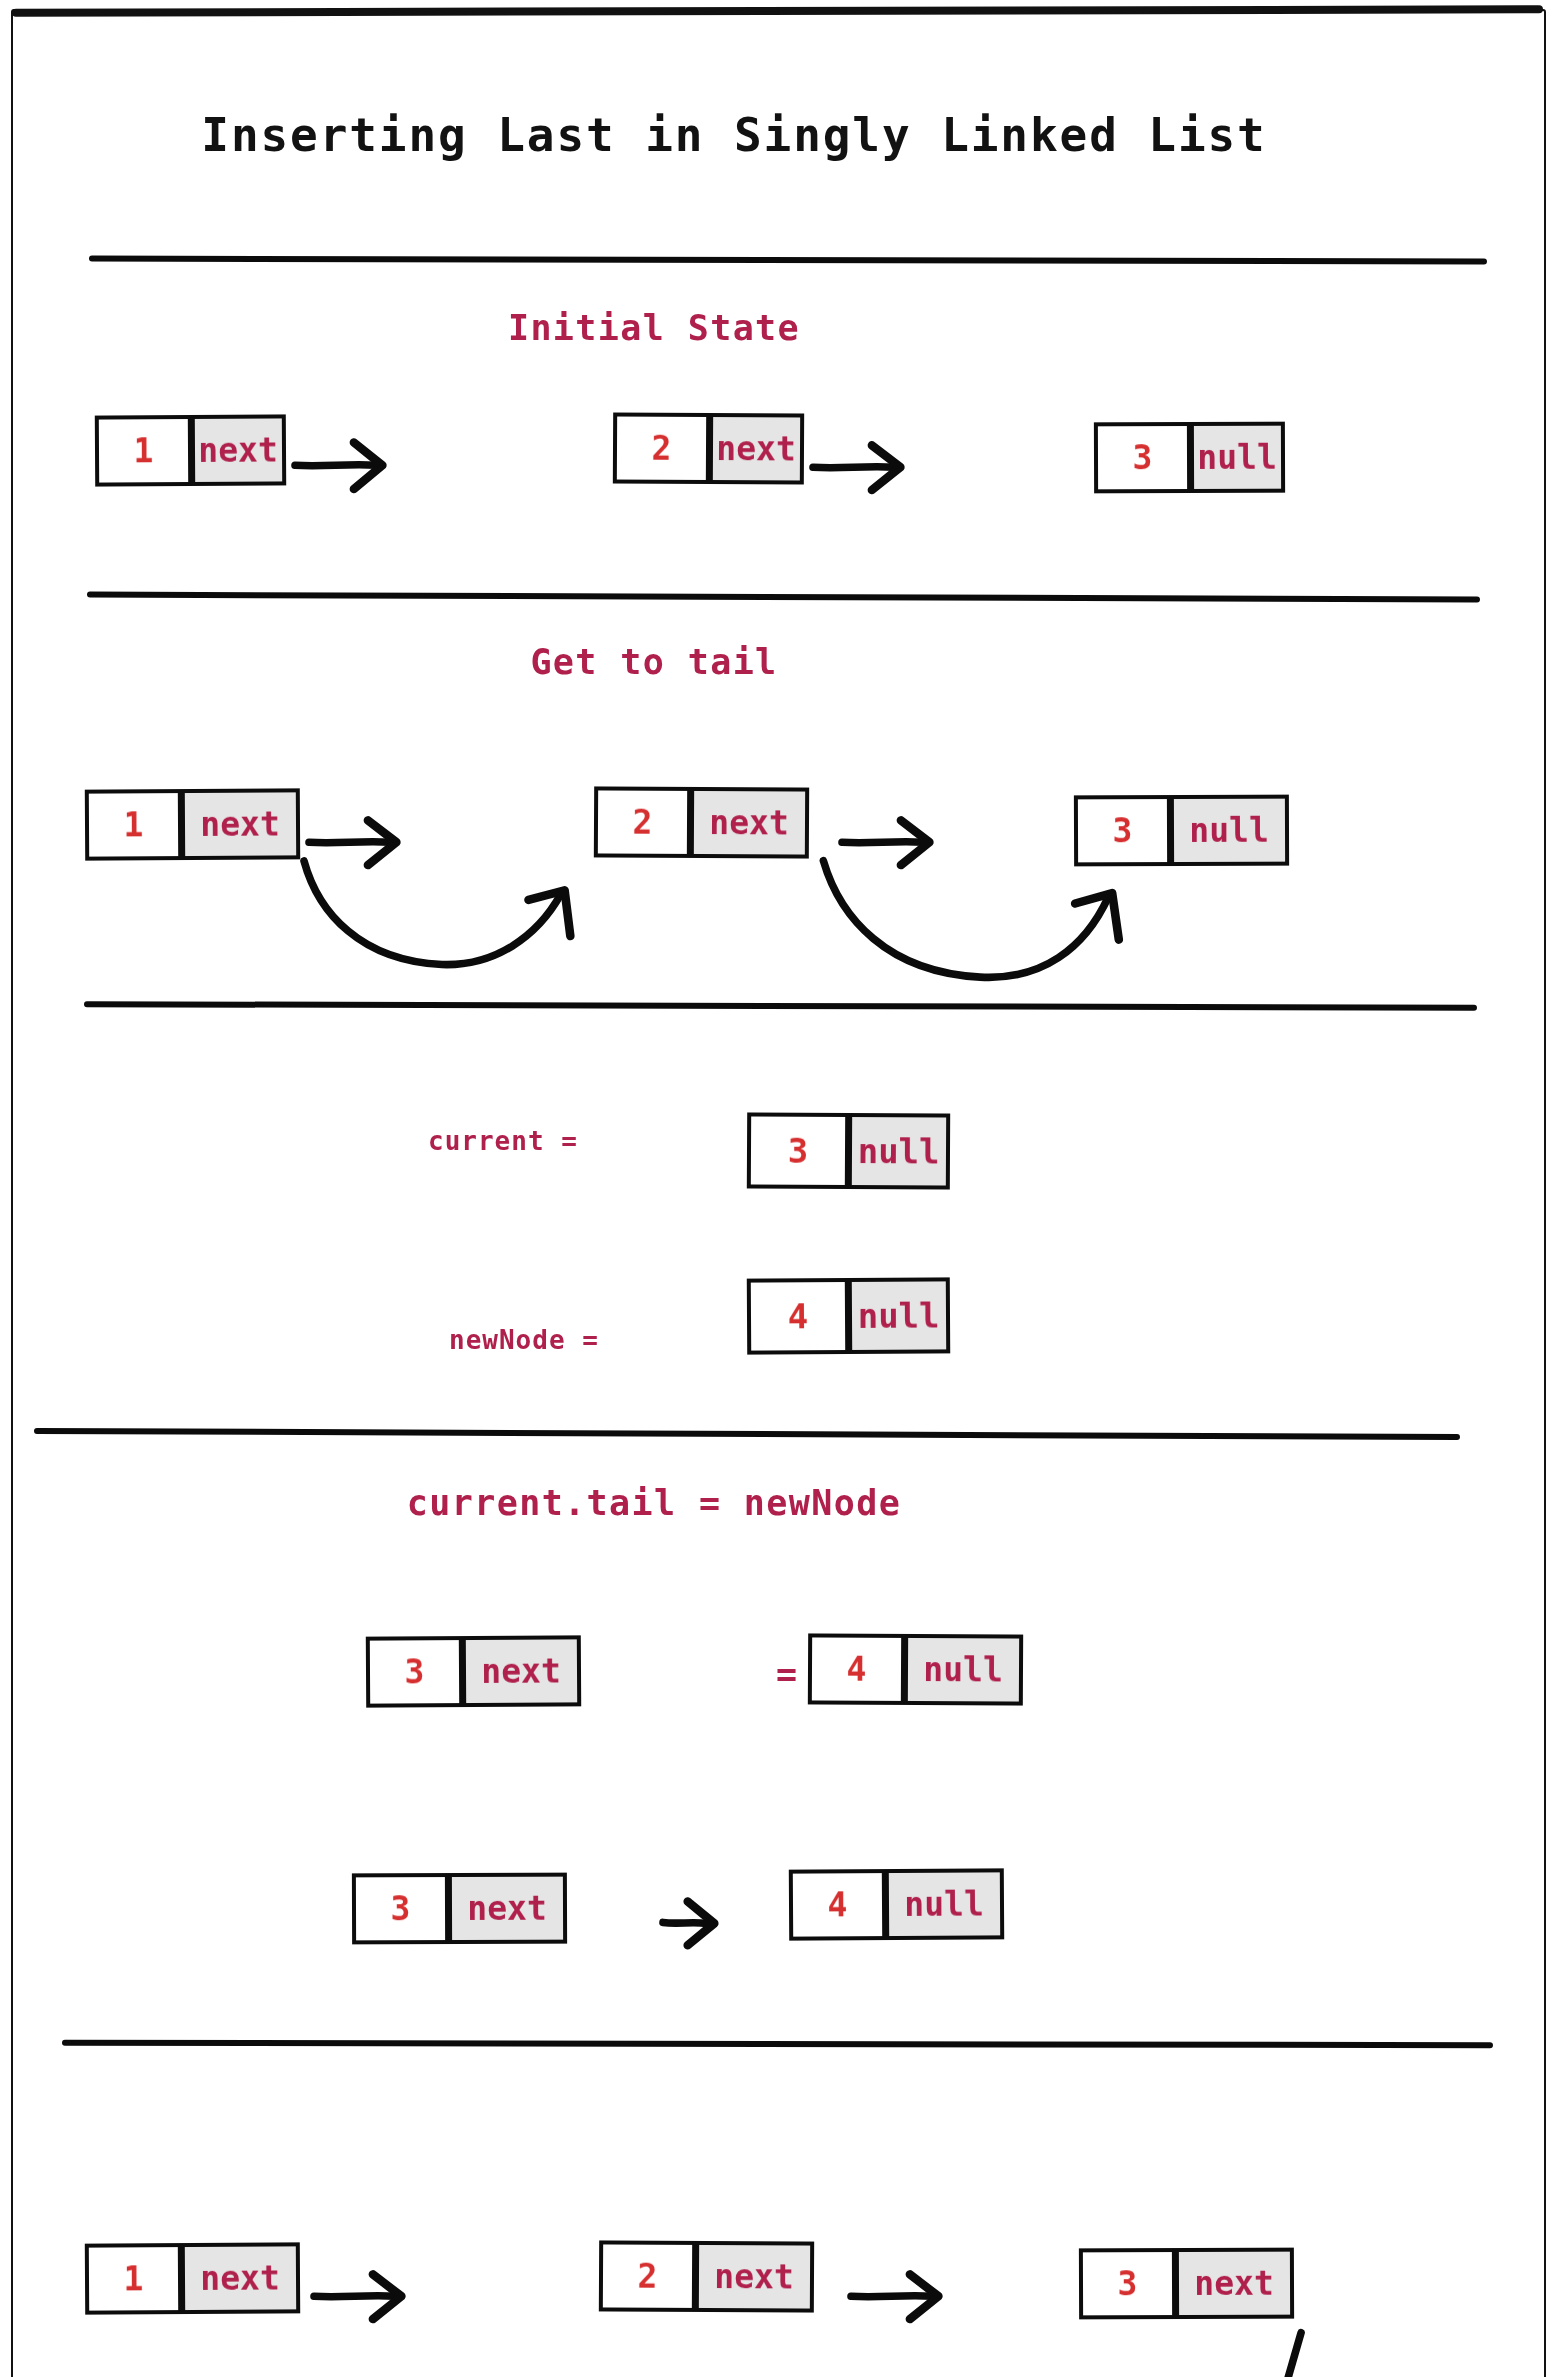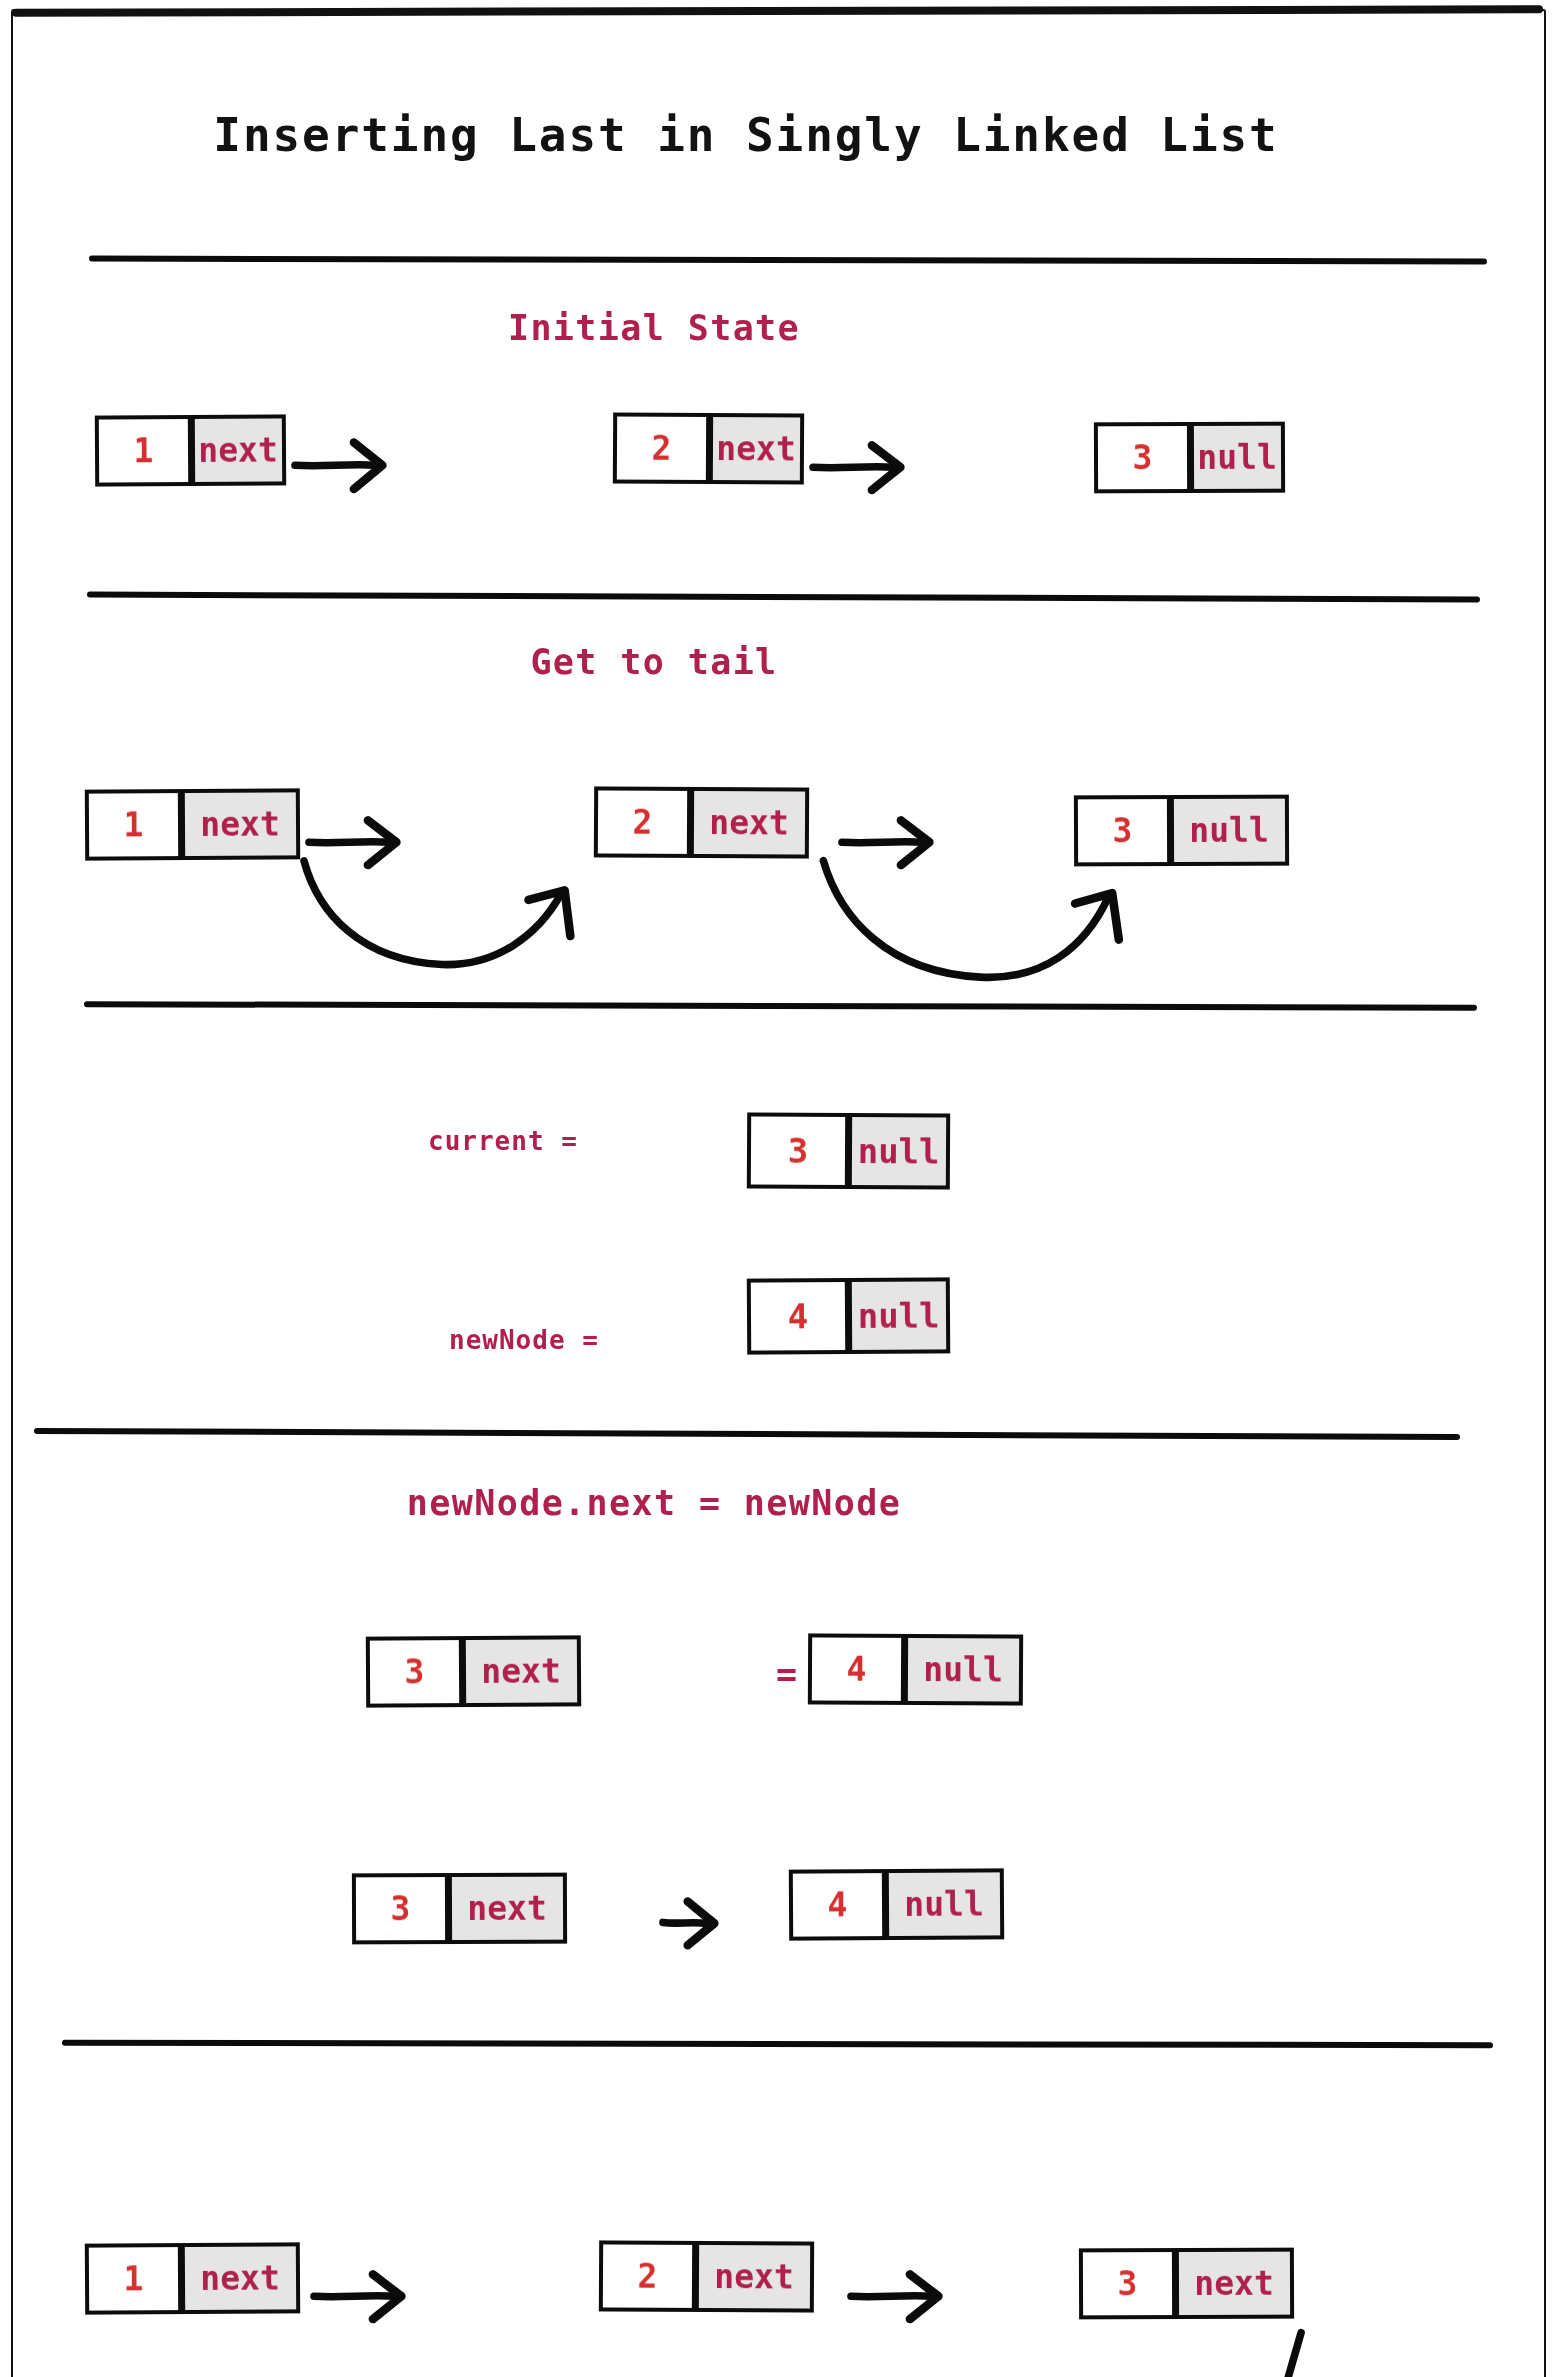--- a/index.html
+++ b/index.html
@@ -36,21 +36,21 @@
     width: 1531px;
     height: 8px;
     background: #111111;
     border-radius: 4.3px;
     transform: rotate(-0.13deg);
   }
 
   
   .title {
     position: absolute;
-    left: 12px;
+    left: 0;
     top: 108px;
     width: 1468px;
     text-align: center;
     font-size: 46px;
     font-weight: 700;
     letter-spacing: 1.9px;
     color: #121212;
     font-family: "DejaVu Sans Mono", monospace;
   }
 
@@ -244,21 +244,21 @@
   </div>
 
   <div class="var-label" style="left:449px; top:1290px;margin-top:35px;">newNode =</div>
   <div class="node n-mid sk1" style="left:747px; top:1278px;">
     <div class="cell cell-value">4</div>
     <div class="cell cell-ptr">null</div>
   </div>
 
   <div class="divider" style="left:34px; top:1431px; width:1426px; transform:rotate(0.25deg);"></div>
 
-  <div class="section-heading" style="top:1483px;">newNode.next = newNode</div>
+  <div class="section-heading" style="top:1483px;">current.tail = newNode</div>
 
   <div class="node n-wide sk1" style="left:366px; top:1636px;">
     <div class="cell cell-value">3</div>
     <div class="cell cell-ptr">next</div>
   </div>
   <div class="eq-sign" style="left:776px; top:1654px;">=</div>
   <div class="node n-wide sk2" style="left:808px; top:1634px;">
     <div class="cell cell-value">4</div>
     <div class="cell cell-ptr">null</div>
   </div>

